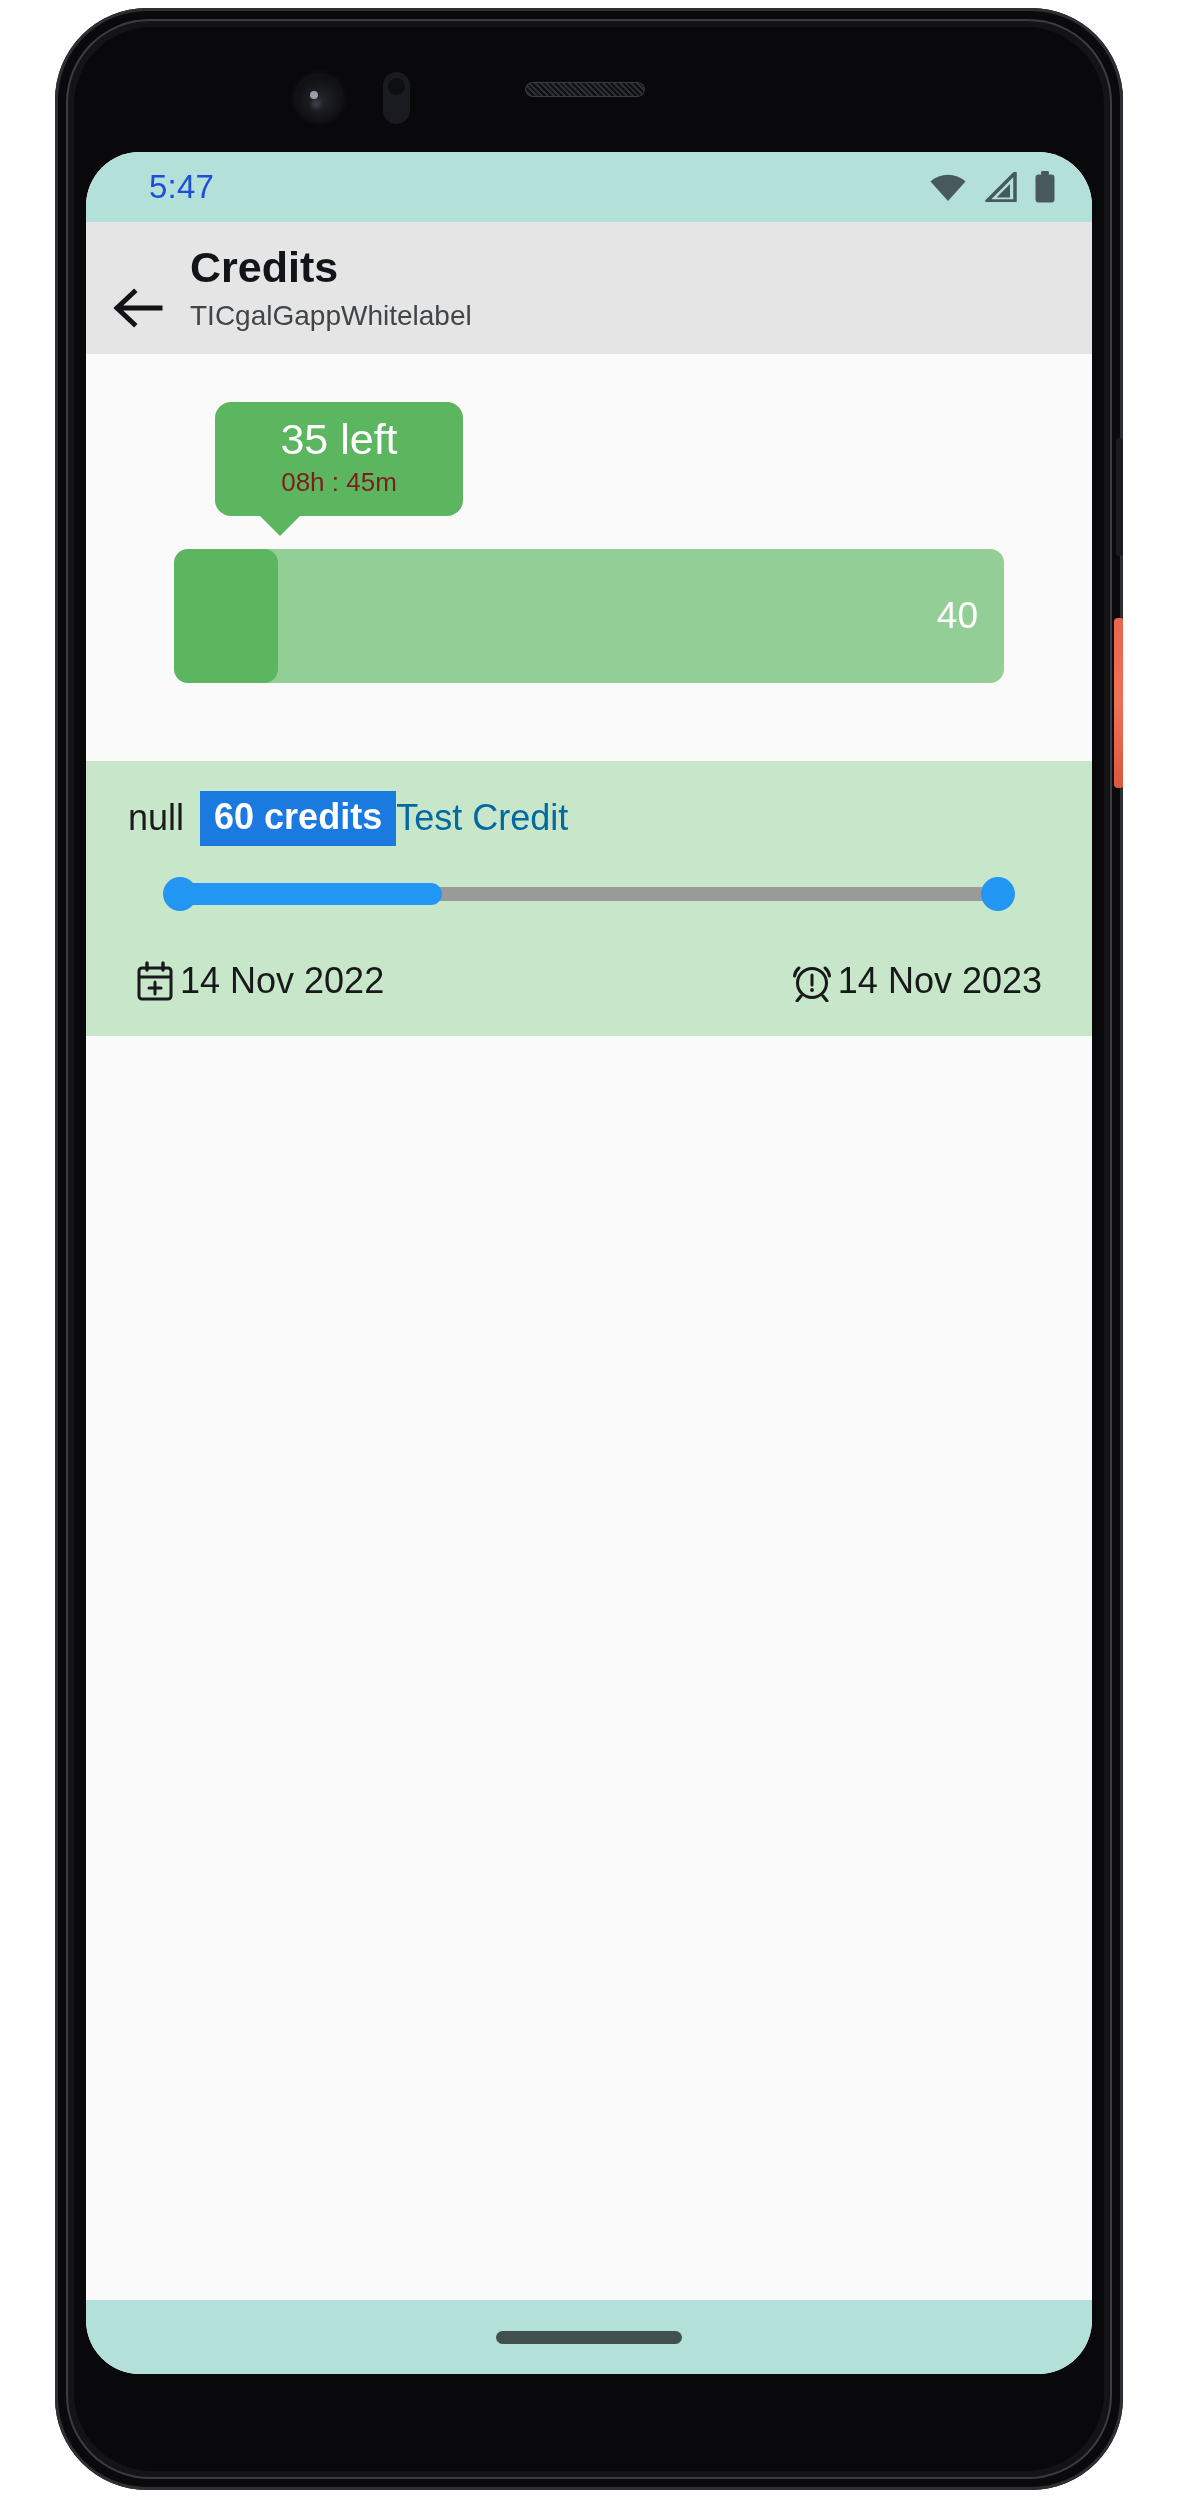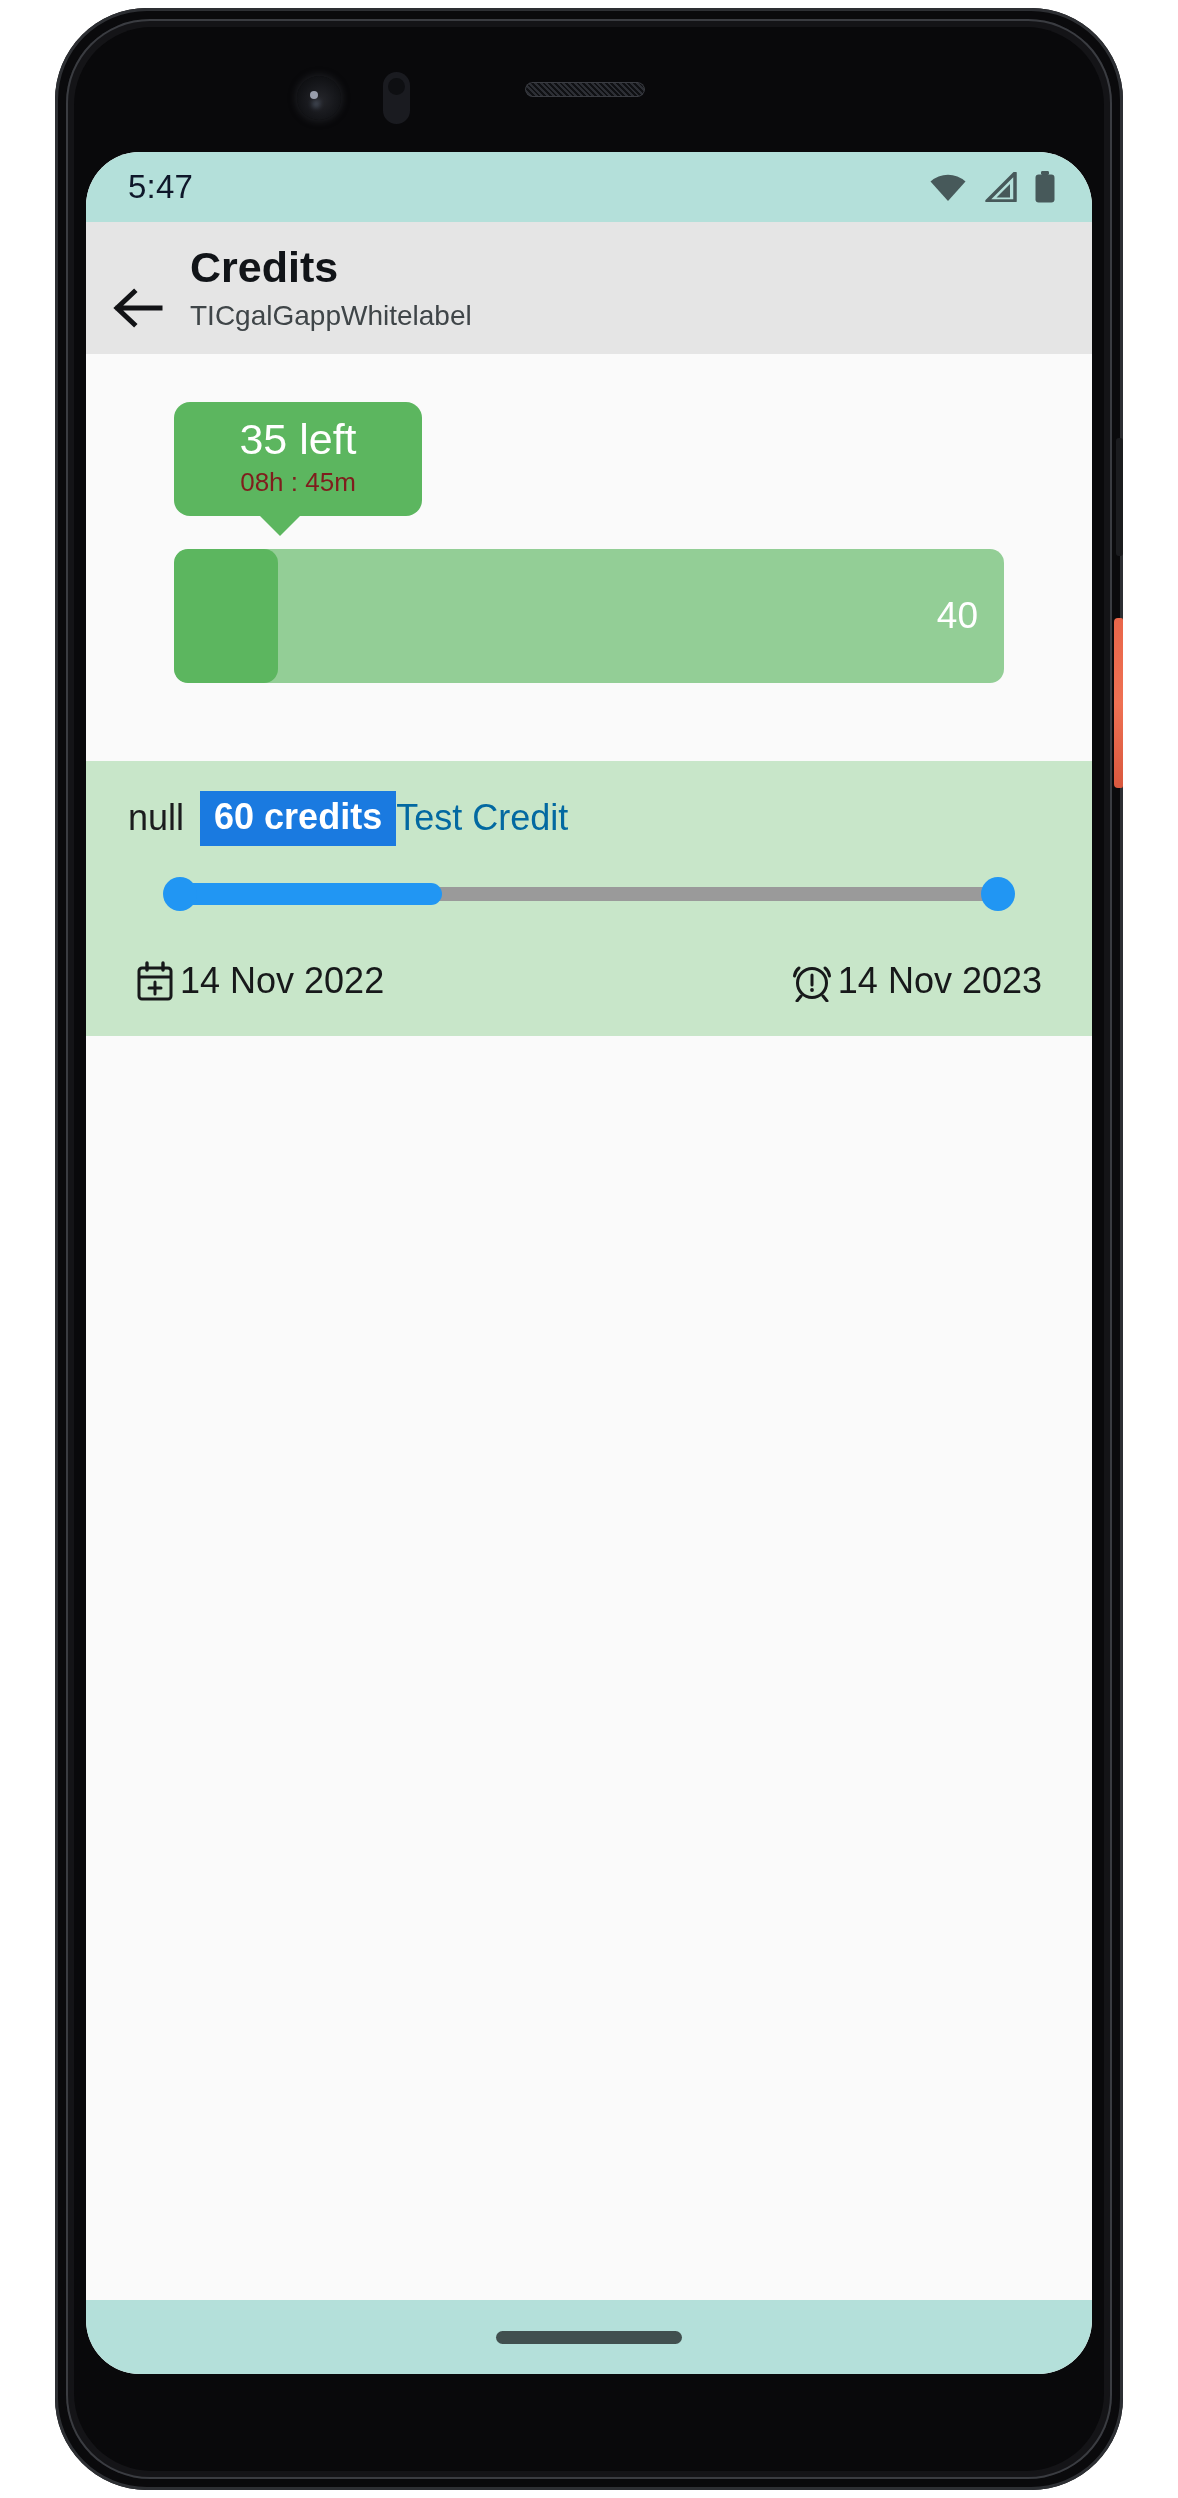--- a/index.html
+++ b/index.html
@@ -140,22 +140,23 @@
     background: #b4e0da;
     display: flex;
     align-items: center;
     justify-content: space-between;
     padding: 0 36px 0 42px;
     box-sizing: border-box;
     flex: none;
   }
   .status-time {
     font-size: 33px;
-    color: #0f172a;
+    color: #1d4ed8;
     letter-spacing: .2px;
+    margin-left: 21px;
   }
   .status-icons {
     display: flex;
     align-items: center;
     gap: 16px;
   }
   .status-icons svg { display: block; }
 
   
   .appbar {
@@ -211,20 +212,21 @@
     margin-left: 88px;
     width: 248px;
   }
   .badge {
     background: #5cb65f;
     border-radius: 16px;
     padding: 14px 18px 16px 18px;
     text-align: center;
     box-sizing: border-box;
     width: 248px;
+    margin-left: 41px;
   }
   .badge-main {
     color: #ffffff;
     font-size: 43px;
     line-height: 1.08;
   }
   .badge-sub {
     color: #7f1d1d;
     font-size: 26px;
     line-height: 1.3;

